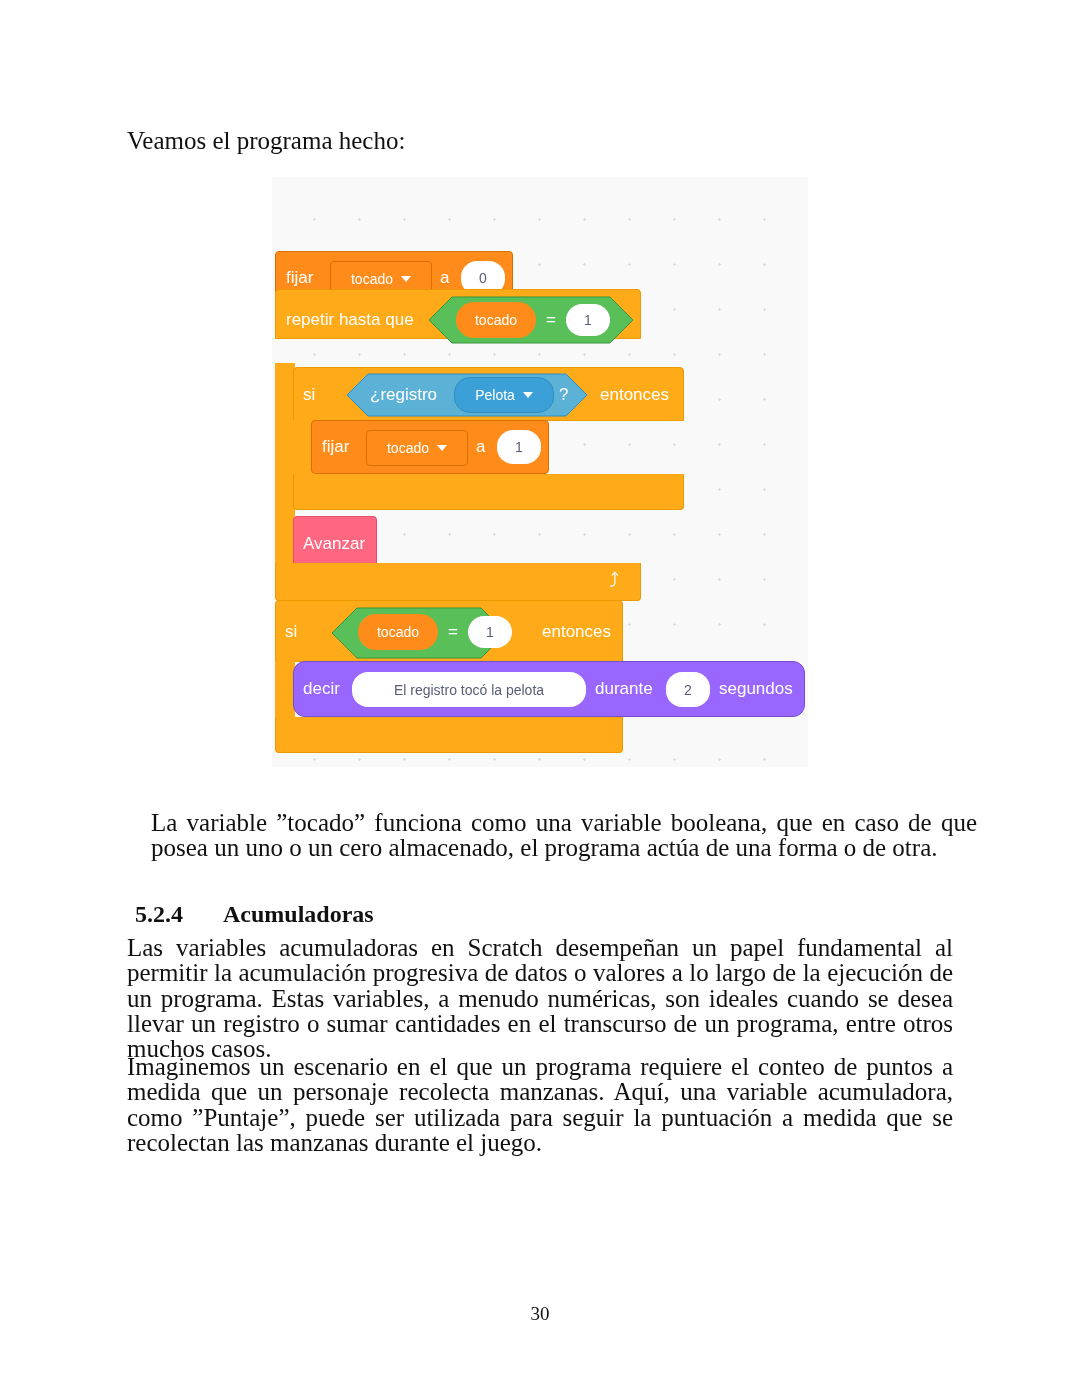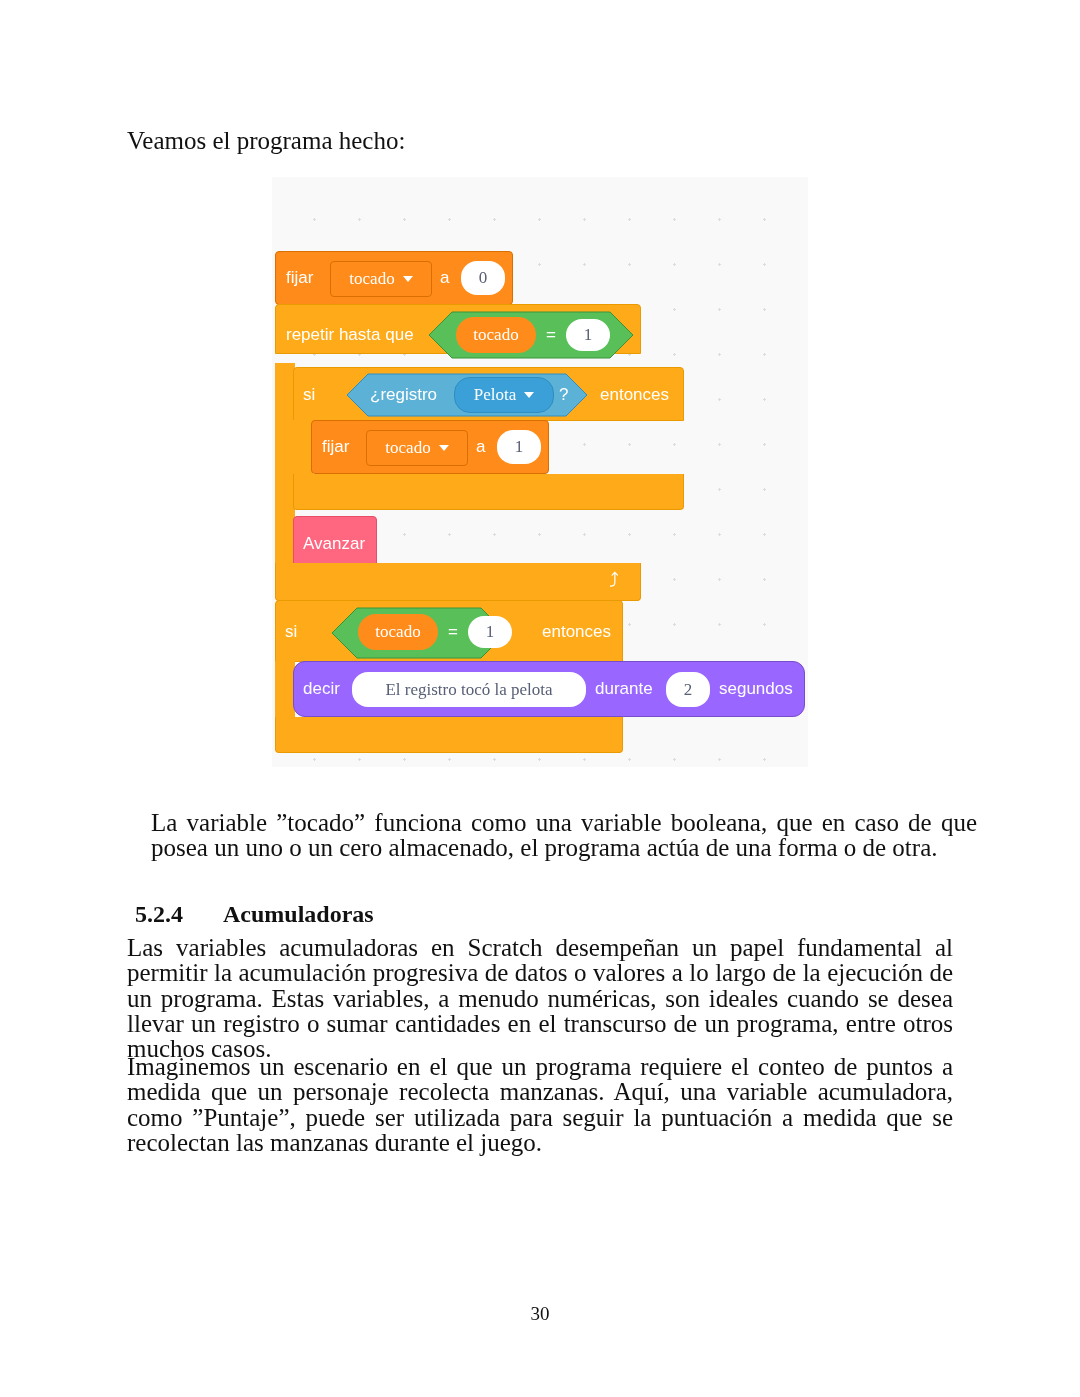--- a/index.html
+++ b/index.html
@@ -17,21 +17,21 @@
             background-size:45px 45px; background-position:20px 20px; }
   .blk { position:absolute; font-family:"Liberation Sans","DejaVu Sans",sans-serif; color:#fff;
          font-size:17px; display:flex; align-items:center; box-sizing:border-box; }
   .yellow { background:#ffbf00; border:1px solid #e6a800; }
   .orange { background:#ff8c1a; border:1px solid #db6e00; }
   .ctrl { background:#ffab19; border:1px solid #e89a00; }
   .purple { background:#9966ff; border:1px solid #774dcb; }
   .pink { background:#ff6680; border:1px solid #e64d67;margin-top:6px; }
   .lbl { position:absolute; white-space:nowrap; }
   .pill { position:absolute; border-radius:16px; display:flex; align-items:center; justify-content:center;
-          font-family:Liberation Serif, serif; font-size:17px; white-space:nowrap; }
+          font-family:Liberation Sans, sans-serif; font-size:14px; white-space:nowrap; }
   .wpill { background:#fff; color:#575e75; }
   .dd { background:#ff8c1a; border:1px solid #db6e00; color:#fff; border-radius:4px; }
   .opill { background:#ff8c1a; color:#fff; }
   .bpill { background:#3ca0d8; color:#fff; border:1px solid #2e8ec2; }
   .hex { position:absolute; }
   .caret { display:inline-block; width:0; height:0; border-left:5px solid transparent; border-right:5px solid transparent;
            border-top:6px solid #fff; margin-left:8px; }
 </style>
 </head>
 <body>
@@ -44,21 +44,21 @@
   <div class="blk orange" style="left:3px;top:74px;width:238px;height:54px;border-radius:4px;">
     <span class="lbl" style="left:10px;top:16px;">fijar</span>
     <div class="pill dd" style="left:54px;top:9px;width:100px;height:34px;">
       <span>tocado</span>
         <span class="caret"></span>
     </div>
     <span class="lbl" style="left:164px;top:16px;">a</span>
     <div class="pill wpill" style="left:185px;top:9px;width:44px;height:34px;">0</div>
   </div>
 
-  <div class="blk ctrl" style="left:3px;top:127px;width:366px;height:50px;border-radius:4px 4px 0 0;">
+  <div class="blk ctrl" style="left:3px;top:112px;width:366px;height:50px;border-radius:4px 4px 0 0;">
     <span class="lbl" style="left:10px;top:20px;">repetir hasta que</span>
     <svg class="hex" style="left:152px;top:6px;" width="206" height="48">
       <polygon points="24,1 182,1 205,24 182,47 24,47 1,24" fill="#59c059" stroke="#389438"></polygon>
     </svg>
     <div class="pill opill" style="left:180px;top:12px;width:80px;height:36px;border-radius:18px;">tocado</div>
     <span class="lbl" style="left:270px;top:20px;">=</span>
     <div class="pill wpill" style="left:290px;top:14px;width:44px;height:32px;">1</div>
   </div>
   <div class="blk ctrl" style="left:3px;top:186px;width:20px;height:220px;border:none;"></div>
 

